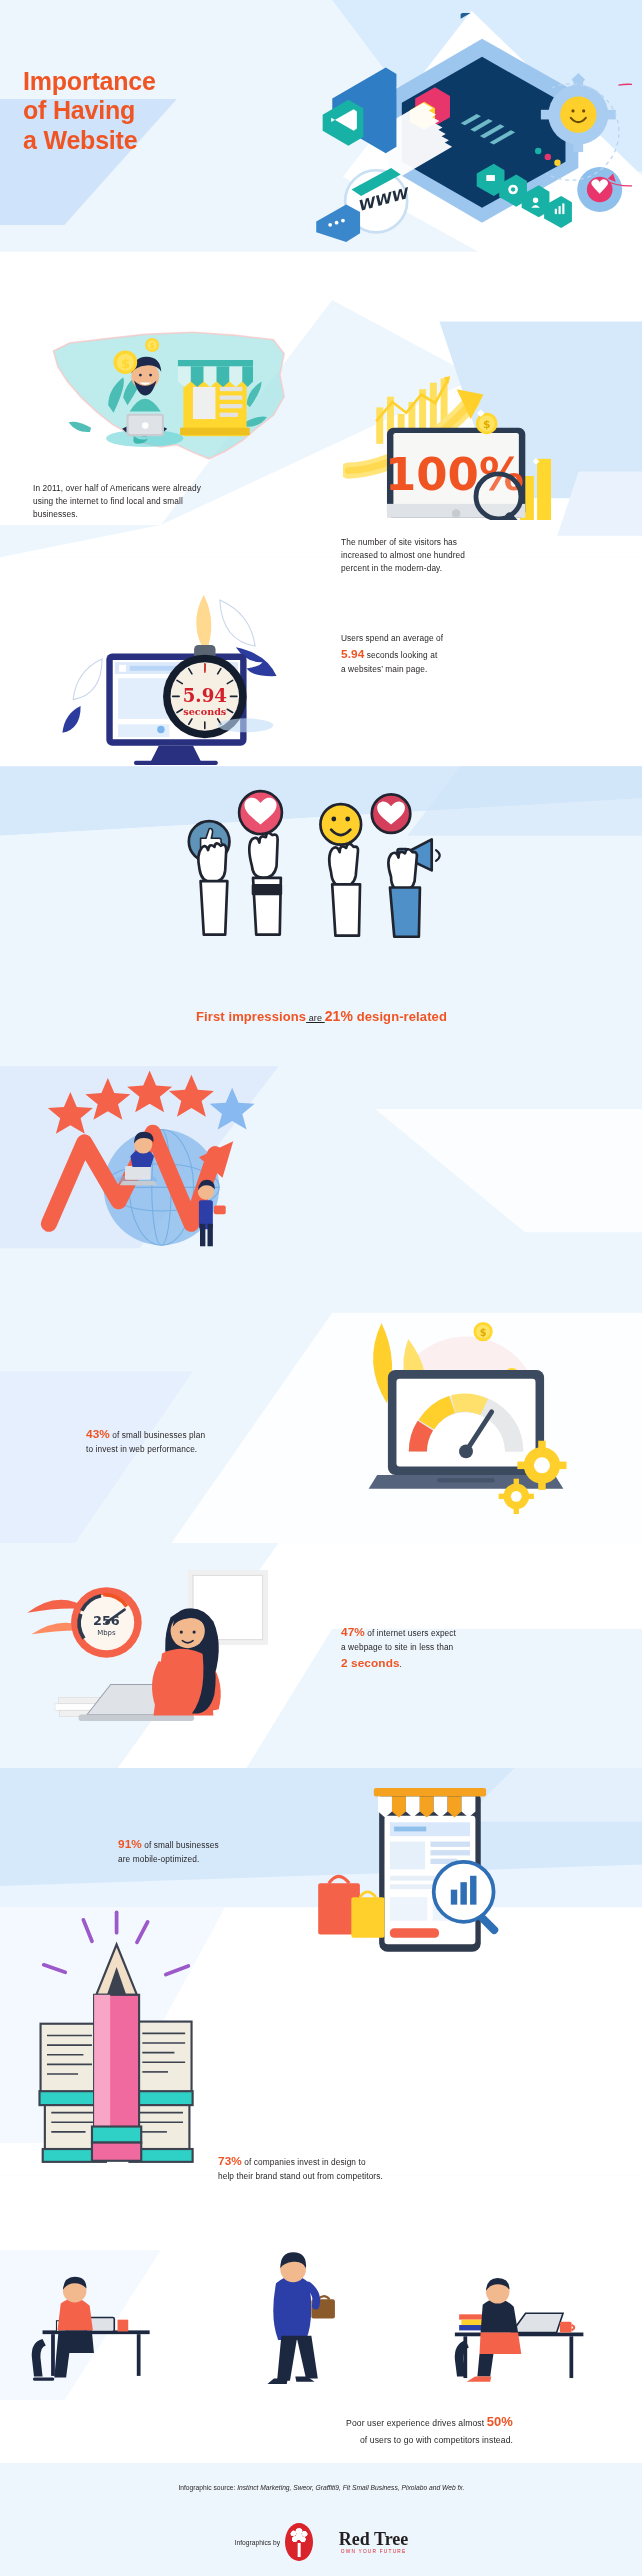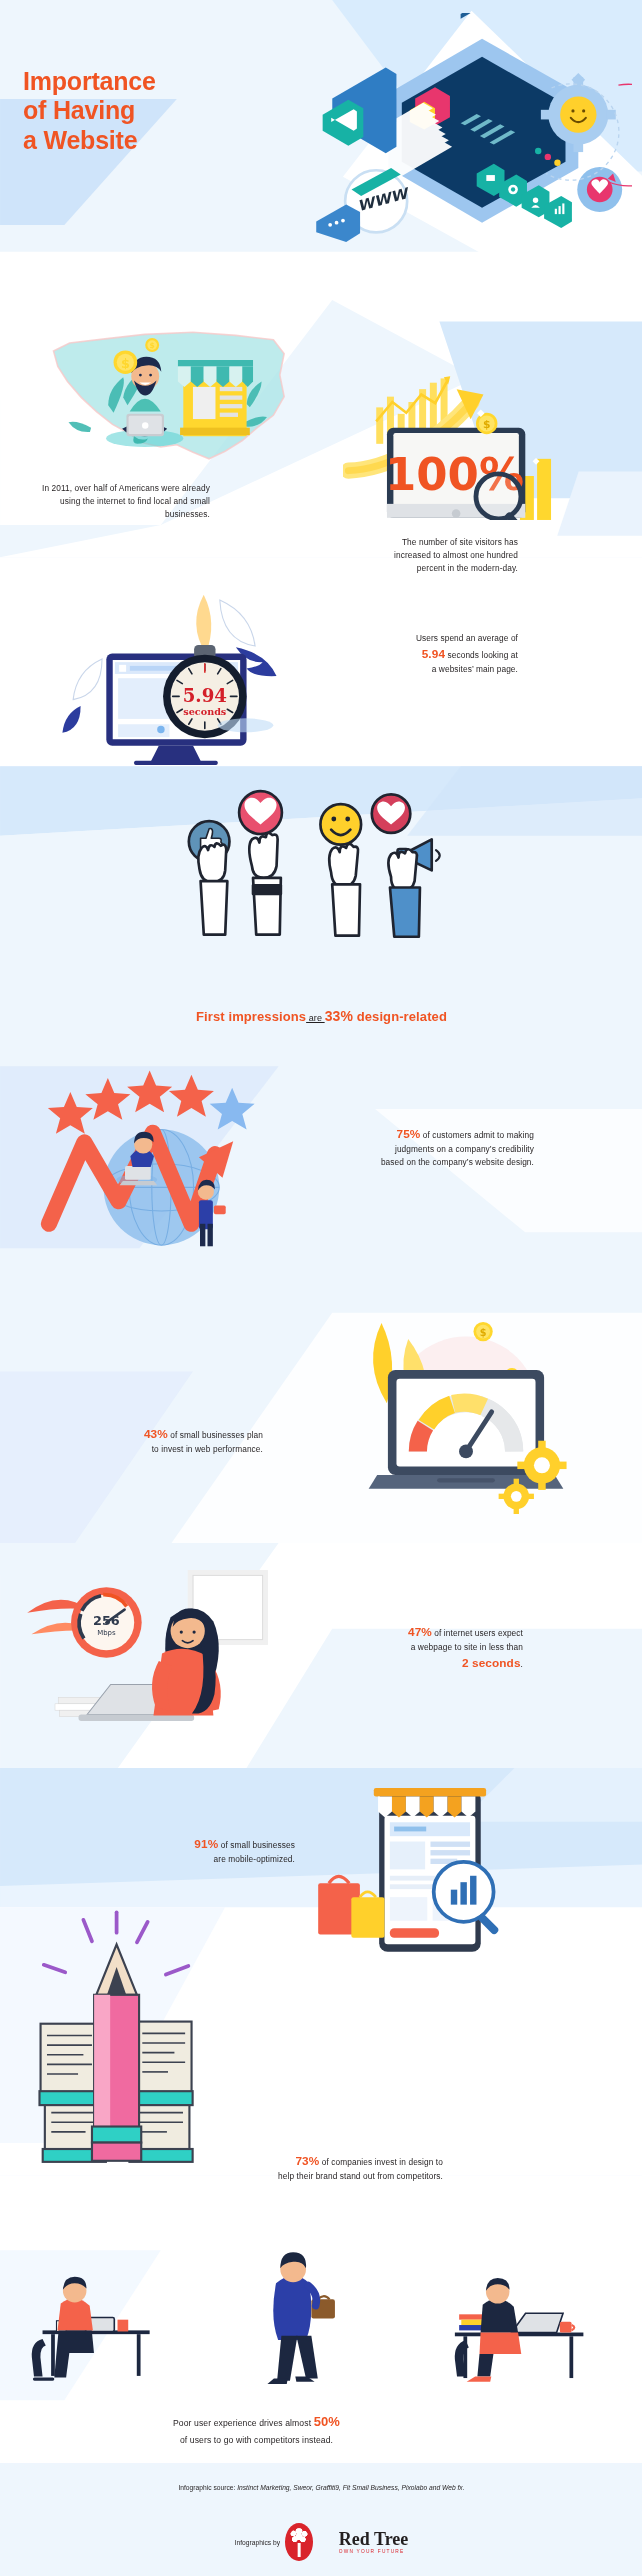--- a/index.html
+++ b/index.html
@@ -9,21 +9,21 @@
     font-family:"Liberation Sans", sans-serif;
     background:#eef6fd;
   }
   .page { position:absolute; inset:0; width:643px; height:2576px; }
 
   
   .bg { position:absolute; inset:0; z-index:0; overflow:hidden; }
   .bg .base { position:absolute; inset:0; background:#eef6fd; }
   .txt {
     position:absolute; z-index:5; color:#231f20;
-    font-size:8.3px; line-height:1.55; letter-spacing:0.1px;text-align:right;
+    font-size:8.3px; line-height:1.55; letter-spacing:0.1px;
   }
   .stat-num { font-weight:bold; font-size:11.8px; color:#f05423; }
 
   
   .title {
     position:absolute; left:23px; top:67px; z-index:6;
     color:#f05423; font-weight:bold; font-size:25px; line-height:1.17;
     letter-spacing:-0.2px;
   }
 
@@ -446,21 +446,21 @@
         <path d="M290,180 l6,96 h44 l2,-96 z"></path>
       </g>
       <g fill="#4f90c9" stroke="#1f2430" stroke-width="5" stroke-linejoin="round">
         <path d="M400,166 q-10,-30 0,-42 q10,-8 14,6 q0,-16 12,-8 q4,-14 14,-2 q10,-2 8,10 l-4,44 q-4,18 -24,18 q-20,0 -20,-26 z" fill="#ffffff"></path>
         <path d="M398,186 l8,92 h46 l2,-92 z" fill="#4f90c9"></path>
       </g>
     </svg>
   </div>
 
   <div class="txt" style="left:0;top:1006px;width:643px;text-align:center;font-size:0;">
-    <span style="font-size:13px;font-weight:bold;color:#f05423;">First impressions</span><span style="font-size:9px;color:#231f20;text-decoration:underline;"> are </span><span style="font-size:14px;font-weight:bold;color:#f05423;">33%</span><span style="font-size:13px;font-weight:bold;color:#f05423;margin-top:8px;"> design-related</span>
+    <span style="font-size:13px;font-weight:bold;color:#f05423;">First impressions</span><span style="font-size:9px;color:#231f20;text-decoration:underline;"> are </span><span style="font-size:14px;font-weight:bold;color:#f05423;">21%</span><span style="font-size:13px;font-weight:bold;color:#f05423;margin-top:8px;"> design-related</span>
   </div>
 
   <div class="ill" style="left:38px;top:1047px;width:279px;height:225px;">
     <svg width="279" height="225" viewBox="0 0 520 420">
 
       <g>
         <polygon points="60,84 72,112 102,114 79,133 87,162 60,146 33,162 41,133 18,114 48,112" fill="#f4624a"></polygon>
         <polygon points="130,58 142,86 172,88 149,107 157,136 130,120 103,136 111,107 88,88 118,86" fill="#f4624a"></polygon>
         <polygon points="208,44 220,72 250,74 227,93 235,122 208,106 181,122 189,93 166,74 196,72" fill="#f4624a"></polygon>
         <polygon points="286,52 298,80 328,82 305,101 313,130 286,114 259,130 267,101 244,82 274,80" fill="#f4624a"></polygon>
@@ -491,25 +491,20 @@
         <rect x="300" y="286" width="26" height="54" rx="4" fill="#2c3fa8"></rect>
         <rect x="302" y="330" width="10" height="42" fill="#1d2a4d"></rect>
         <rect x="316" y="330" width="10" height="42" fill="#1d2a4d"></rect>
         <circle cx="313" cy="270" r="15" fill="#f3b98e"></circle>
         <path d="M298,268 q2,-20 16,-20 q16,0 16,18 q-6,-8 -16,-8 q-10,0 -16,10 z" fill="#1d2a4d"></path>
         <rect x="328" y="296" width="22" height="16" rx="3" fill="#f4624a"></rect>
       </g>
     </svg>
   </div>
 
-  <div class="txt" style="left:341px;top:1125px;width:193px;">
-    <div><span class="stat-num">75%</span> <span>of customers admit to making</span></div>
-    <div>judgments on a company’s credibility</div>
-    <div>based on the company’s website design.</div>
-  </div>
 
   <div class="ill" style="left:332px;top:1307px;width:268px;height:230px;">
     <svg width="268" height="230" viewBox="0 0 500 430">
       <circle cx="250" cy="190" r="135" fill="#fbdfe1" opacity=".5"></circle>
 
       <path d="M92,30 q34,70 10,150 q-46,-74 -10,-150 z" fill="#ffd02b"></path>
       <path d="M142,60 q48,62 30,140 q-58,-64 -30,-140 z" fill="#ffe06a"></path>
 
       <g>
         <circle cx="282" cy="46" r="18" fill="#ffd72e"></circle>
@@ -782,36 +777,36 @@
         <circle cx="80" cy="108" r="22" fill="#f3b98e"></circle>
         <path d="M58,106 q2,-24 22,-24 q22,0 22,22 q-8,-10 -22,-10 q-14,0 -22,12 z" fill="#1c2740"></path>
         <path d="M48,184 h70 l6,40 h-78 z" fill="#f4624a"></path>
         <path d="M46,224 l-4,42 h24 l6,-42 z" fill="#1c2740"></path>
         <path d="M38,266 l-16,10 h44 l2,-10 z" fill="#f4624a"></path>
         <path d="M20,198 q-22,8 -20,36 l4,32 h16 l-4,-32 q0,-20 10,-22 z" fill="#1c2740"></path>
       </g>
     </svg>
   </div>
 
-  <div class="txt" style="left:0;top:2411px;width:513px;text-align:center;line-height:1.7;">
+  <div class="txt" style="left:0;top:2411px;width:513px;text-align:right;line-height:1.7;">
     <div><span style="font-size:8.6px;">Poor user experience drives almost </span><span class="stat-num" style="font-size:13px;">50%</span></div>
     <div style="font-size:8.6px;">of users to go with competitors instead.</div>
   </div>
 
   <div class="footer">
     <div class="src">
       <span>Infographic source: </span><i>Instinct Marketing, Sweor, Graffiti9, Fit Small Business, Pixolabo and Web fx.</i>
     </div>
     <div class="by">
       <span class="by-label">Infographics by</span>
       <span class="tree-oval">
         <span class="tree-can"></span>
           <span class="tree-trunk"></span>
       </span>
-      <span style="display:inline-flex;flex-direction:column;margin-left:20px;">
+      <span style="display:inline-flex;flex-direction:column;align-items:center;margin-left:20px;">
         <span class="rt-name">Red Tree</span>
         <span class="rt-tag">OWN YOUR FUTURE</span>
       </span>
     </div>
   </div>
 
 </div>
 
 
 </body></html>

